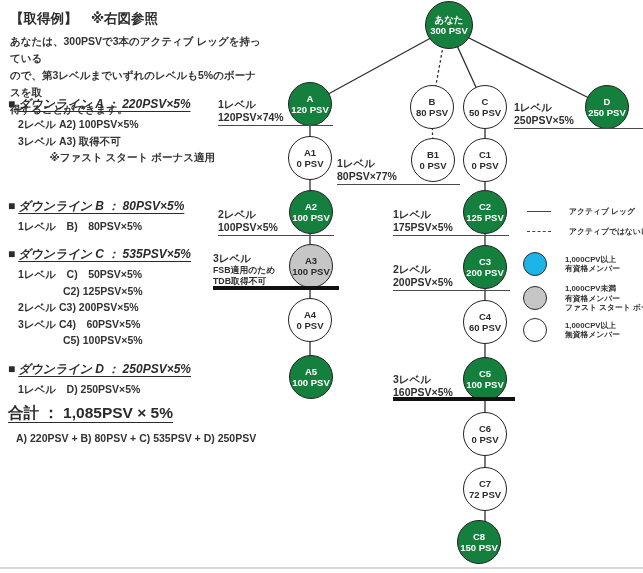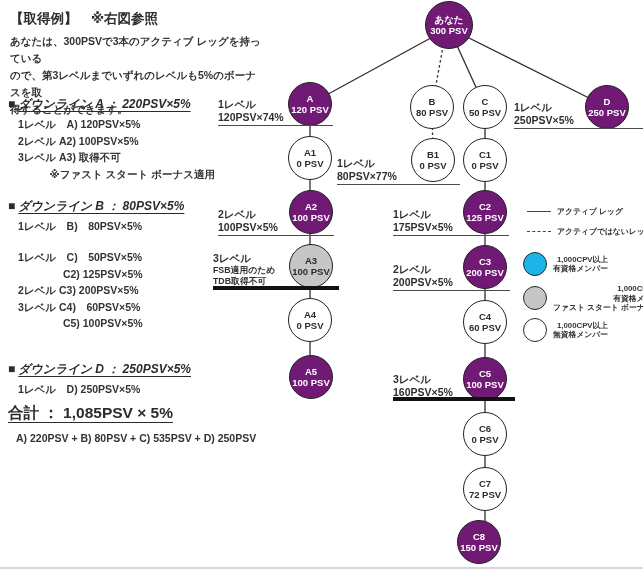--- a/index.html
+++ b/index.html
@@ -24,32 +24,32 @@
   svg.edges{position:absolute;left:0;top:0;z-index:1;}
   svg.edges line{stroke:#2f2f2f;stroke-width:1.3;}
   svg.edges line.dot{stroke-dasharray:2.5 2.6;}
   .node{
     position:absolute;width:44px;height:44px;box-sizing:border-box;
     border:1.6px solid #222;border-radius:50%;background:#fff;
     display:flex;flex-direction:column;align-items:center;justify-content:center;
     font-size:9.5px;line-height:11.5px;font-weight:bold;color:#2b2b2b;
     text-align:center;z-index:2;white-space:nowrap;
   }
-  .node.cyan{background:#701a75;color:#ffffff;}
+  .node.cyan{background:#15803d;color:#ffffff;}
   .node.gray{background:#c6c6c6;color:#2b2b2b;}
   .node.you{width:48px;height:48px;}
   .lvl{
     position:absolute;z-index:3;box-sizing:border-box;
     font-size:10.5px;line-height:13px;font-weight:bold;color:#2f2f2f;
     border-bottom:1.3px solid #4a4a4a;white-space:nowrap;
   }
   .lvl.thick{border-bottom:4px solid #111;}
   .lvl.small-sub div:nth-child(n+2){font-size:8.8px;line-height:11px;}
   
-  .legend-row{position:absolute;display:flex;align-items:center;gap:6px;z-index:2;text-align:right;}
+  .legend-row{position:absolute;display:flex;align-items:center;gap:18px;z-index:2;}
   .leg-line{width:24px;height:0;border-top:1.6px solid #444;flex-shrink:0;}
   .leg-line.dashed{border-top:1.4px dashed #444;}
   .leg-circle{width:24px;height:24px;box-sizing:border-box;border:1.5px solid #2b2b2b;border-radius:50%;background:#fff;flex-shrink:0;}
   .leg-circle.cyan{background:#1db4e7;}
   .leg-circle.gray{background:#c6c6c6;}
   .leg-text{font-size:7.8px;line-height:9.5px;font-weight:600;color:#333;white-space:nowrap;}
   .bottom-rule{position:absolute;left:0;top:567px;width:643px;height:2px;background:#d8d8d8;z-index:0;}
 </style>
 </head>
 <body>
@@ -60,35 +60,35 @@
 
   <div class="abs intro">
     <div>あなたは、300PSVで3本のアクティブ レッグを持っている</div>
     <div>ので、第3レベルまでいずれのレベルも5%のボーナスを取</div>
     <div>得することができます。</div>
   </div>
 
   <div class="abs sec" style="left:8px;top:96px;">
     <div class="sec-head"><span class="sq">■</span><span class="t">ダウンライン A ： 220PSV×5%</span></div>
     <div class="sec-lines">
-      <div class="sec-line">1レベル　A) 120PSV×5%</div>
       <div class="sec-line">2レベル A2) 100PSV×5%</div>
       <div class="sec-line">3レベル A3) 取得不可</div>
       <div class="sec-line">　　　※ファスト スタート ボーナス適用</div>
     </div>
   </div>
 
   <div class="abs sec" style="left:8px;top:198px;">
     <div class="sec-head"><span class="sq">■</span><span class="t">ダウンライン B ： 80PSV×5%</span></div>
     <div class="sec-lines">
       <div class="sec-line">1レベル　B)　80PSV×5%</div>
     </div>
   </div>
 
   <div class="abs sec" style="left:8px;top:246px;">
+    <div class="sec-head"><span class="sq">■</span><span class="t">ダウンライン C ： 535PSV×5%</span></div>
     <div class="sec-lines">
       <div class="sec-line">1レベル　C)　50PSV×5%</div>
       <div class="sec-line">　　　　 C2) 125PSV×5%</div>
       <div class="sec-line">2レベル C3) 200PSV×5%</div>
       <div class="sec-line">3レベル C4)　60PSV×5%</div>
       <div class="sec-line">　　　　 C5) 100PSV×5%</div>
     </div>
   </div>
 
   <div class="abs sec" style="left:8px;top:361px;">

